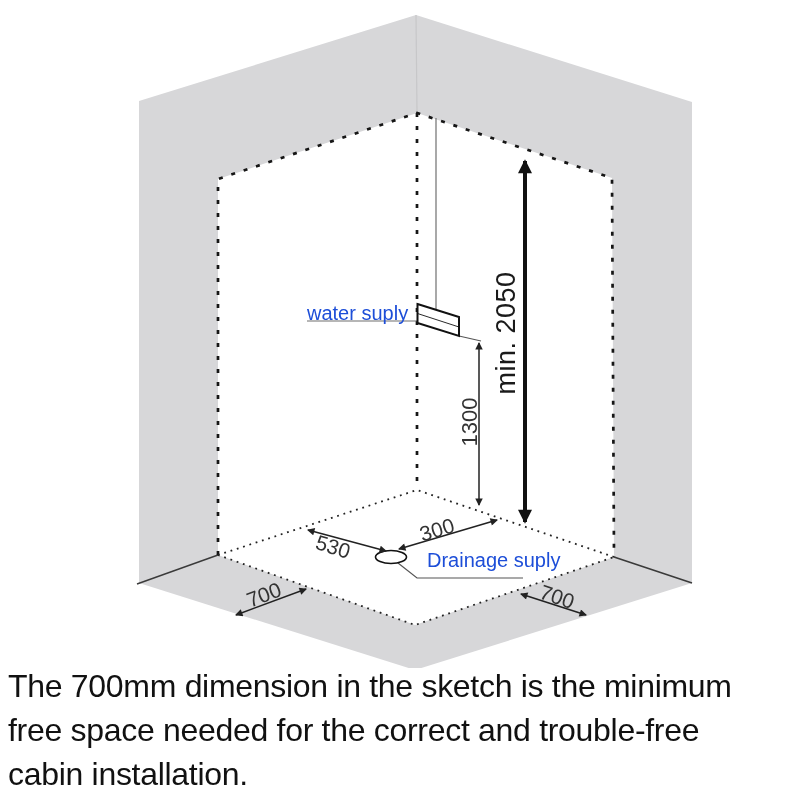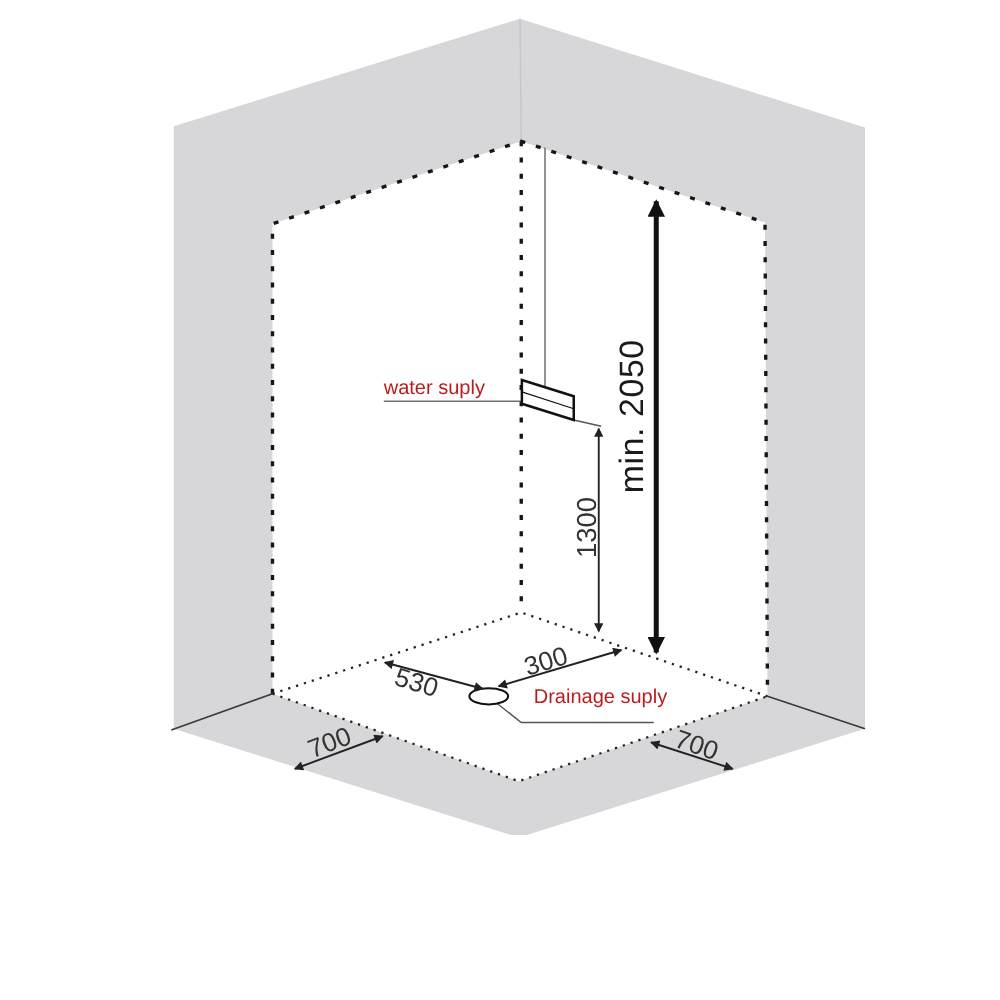--- a/index.html
+++ b/index.html
@@ -1,20 +1,20 @@
 <!DOCTYPE html>
 <html><head>
 <meta charset="utf-8">
 <style>
   html,body{margin:0;padding:0;background:#ffffff;}
   body{width:800px;height:800px;overflow:hidden;font-family:"Liberation Sans","DejaVu Sans",sans-serif;}
   .stage{position:relative;width:800px;height:800px;background:#fff;}
   .stage svg{position:absolute;left:0;top:0;}
   .lbl{position:absolute;color:#2b2b2b;white-space:nowrap;}
-  .lbl-small{font-size:16px;color:#b91c1c;}
+  .lbl-small{font-size:20px;color:#1d4ed8;}
   .lbl-rot{transform-origin:center center;}
   .dim{font-size:21px;color:#333;}
   .dim-big{font-size:27px;color:#1a1a1a;letter-spacing:0.5px;}
   .dim-mid{font-size:22px;color:#333;}
   .center-anchor{transform:translate(-50%,-50%);}
   .caption{position:absolute;left:8px;top:664px;color:#111;font-size:32px;line-height:44px;letter-spacing:-0.3px;}
   .caption div{white-space:nowrap;}
 </style>
 </head>
 <body>
@@ -72,14 +72,19 @@
   <div class="lbl dim-mid lbl-rot center-anchor" style="left:470px;top:422px;transform:translate(-50%,-50%) rotate(-90deg);">1300</div>
 
   <div class="lbl dim lbl-rot center-anchor" style="left:437px;top:530px;transform:translate(-50%,-50%) rotate(-17deg);">300</div>
 
   <div class="lbl dim lbl-rot center-anchor" style="left:333px;top:547px;transform:translate(-50%,-50%) rotate(17deg);">530</div>
 
   <div class="lbl dim lbl-rot center-anchor" style="left:264px;top:595px;transform:translate(-50%,-50%) rotate(-21deg);">700</div>
 
   <div class="lbl dim lbl-rot center-anchor" style="left:557px;top:597px;transform:translate(-50%,-50%) rotate(19deg);">700</div>
 
+  <div class="caption">
+    <div>The 700mm dimension in the sketch is the minimum</div>
+    <div>free space needed for the correct and trouble-free</div>
+    <div>cabin installation.</div>
+  </div>
 
 </div>
 
 </body></html>

